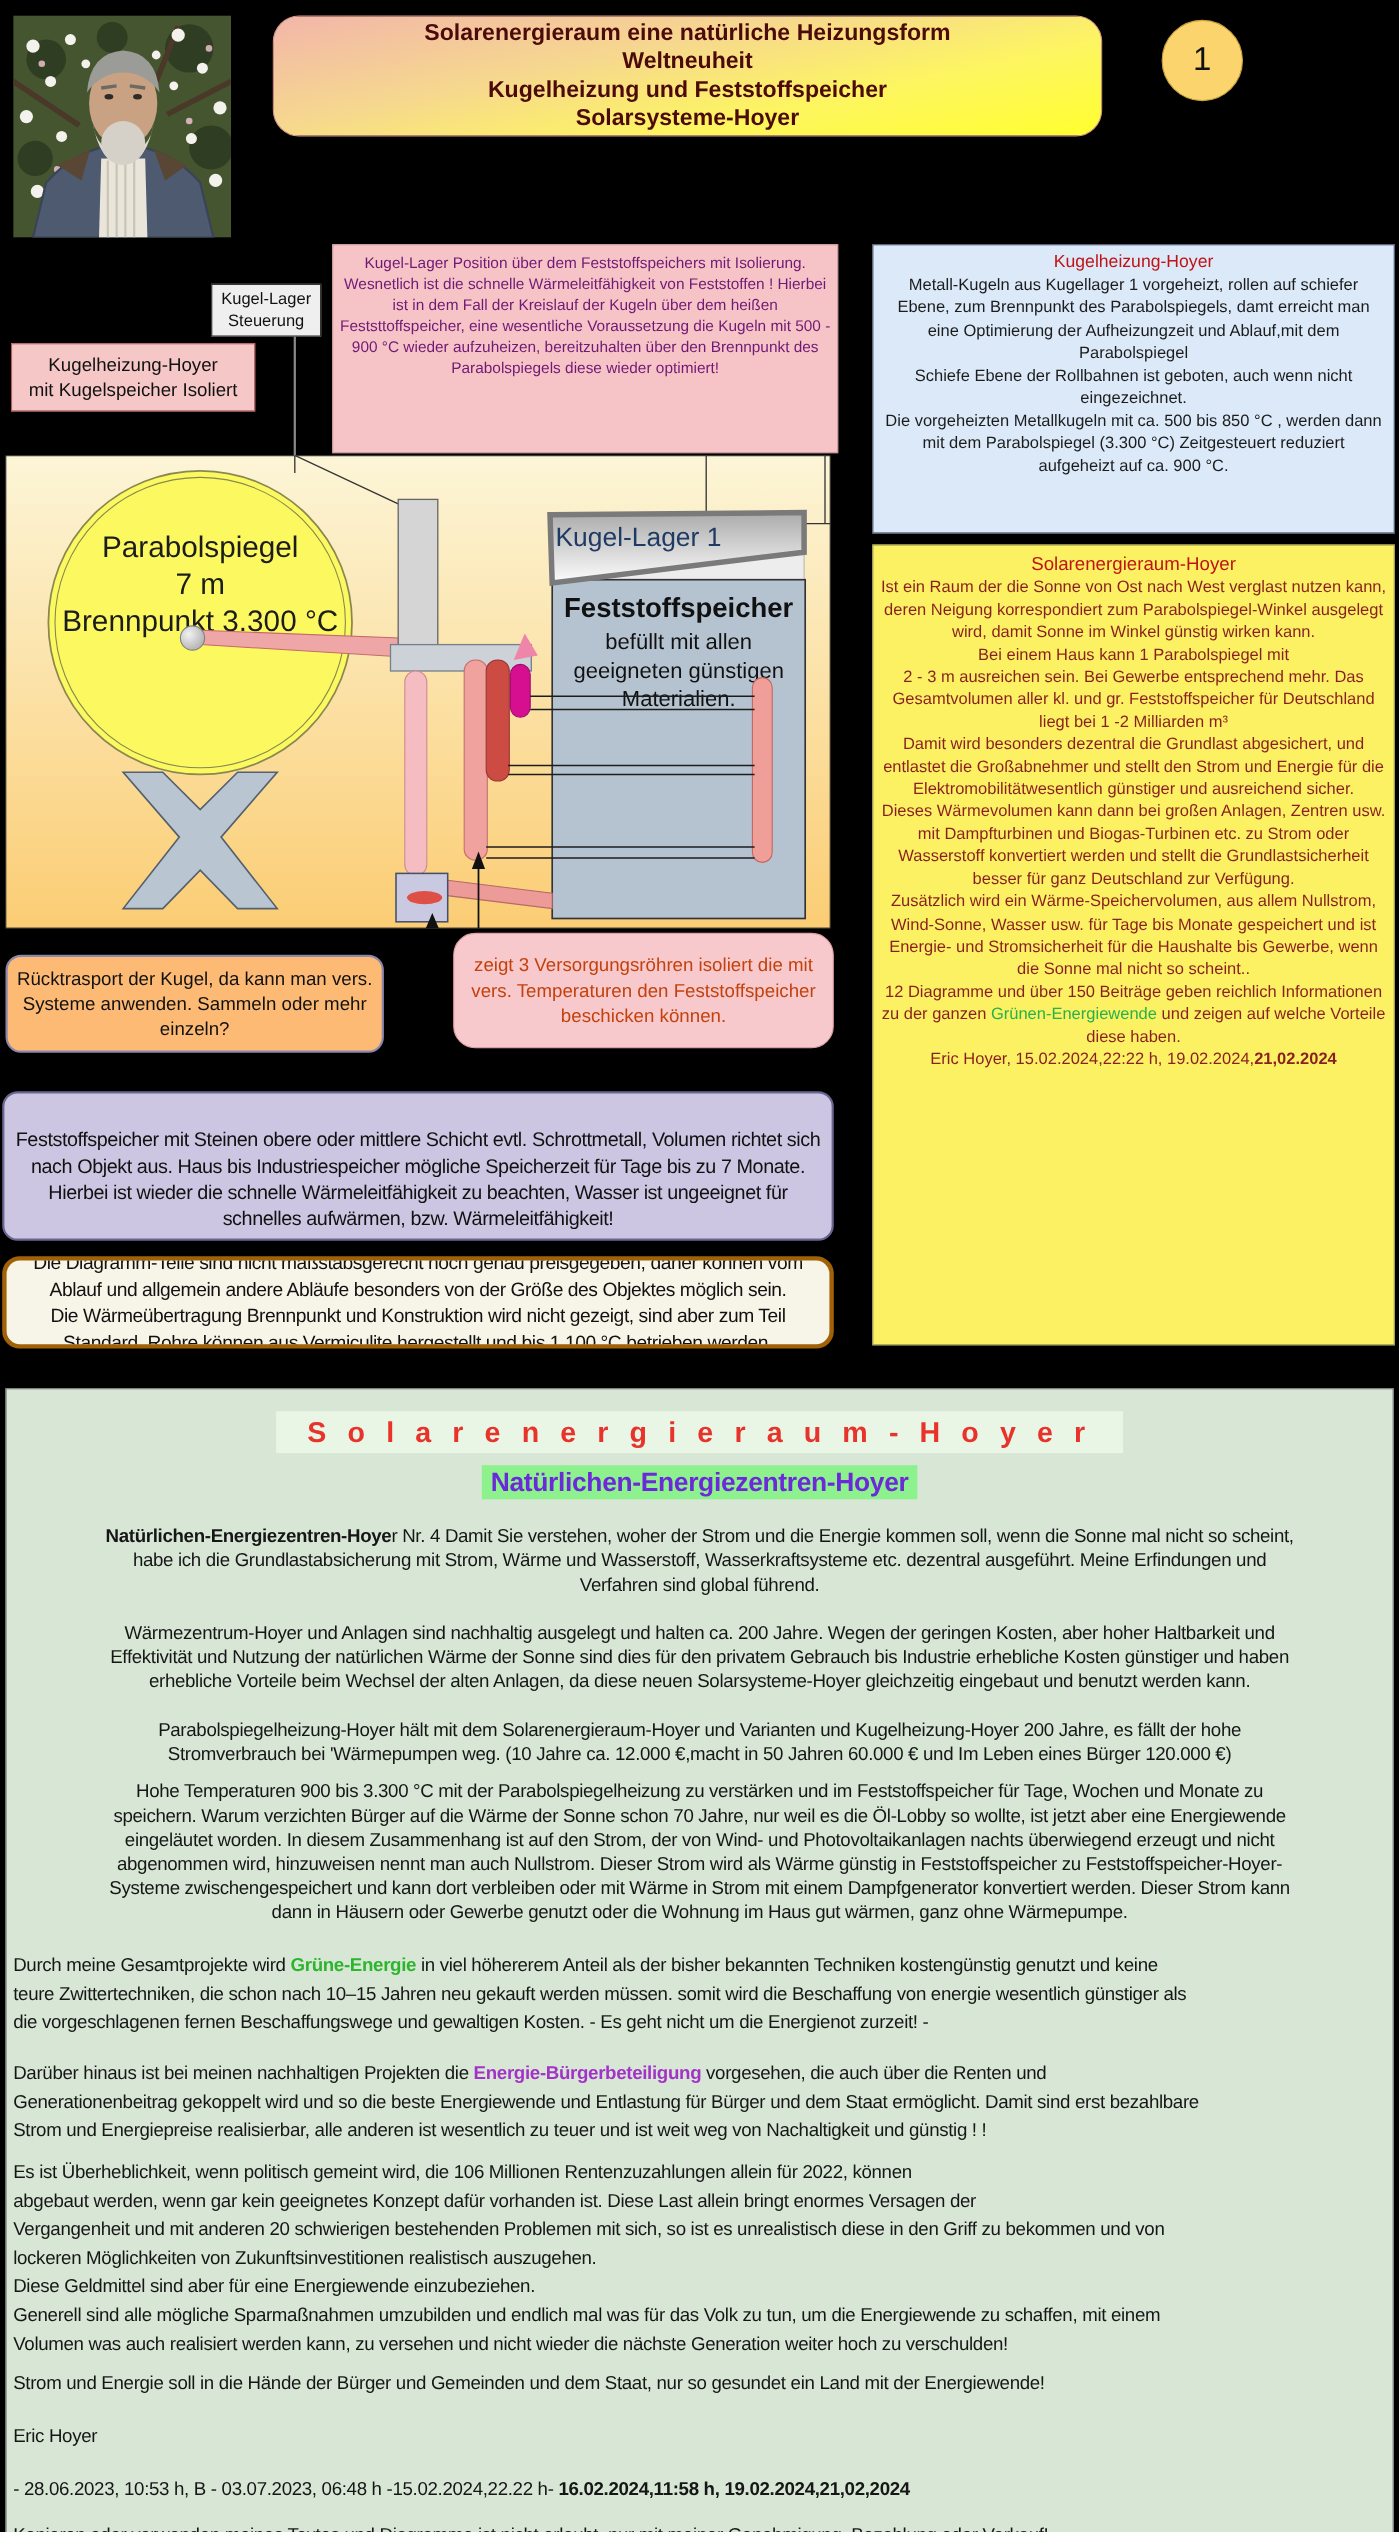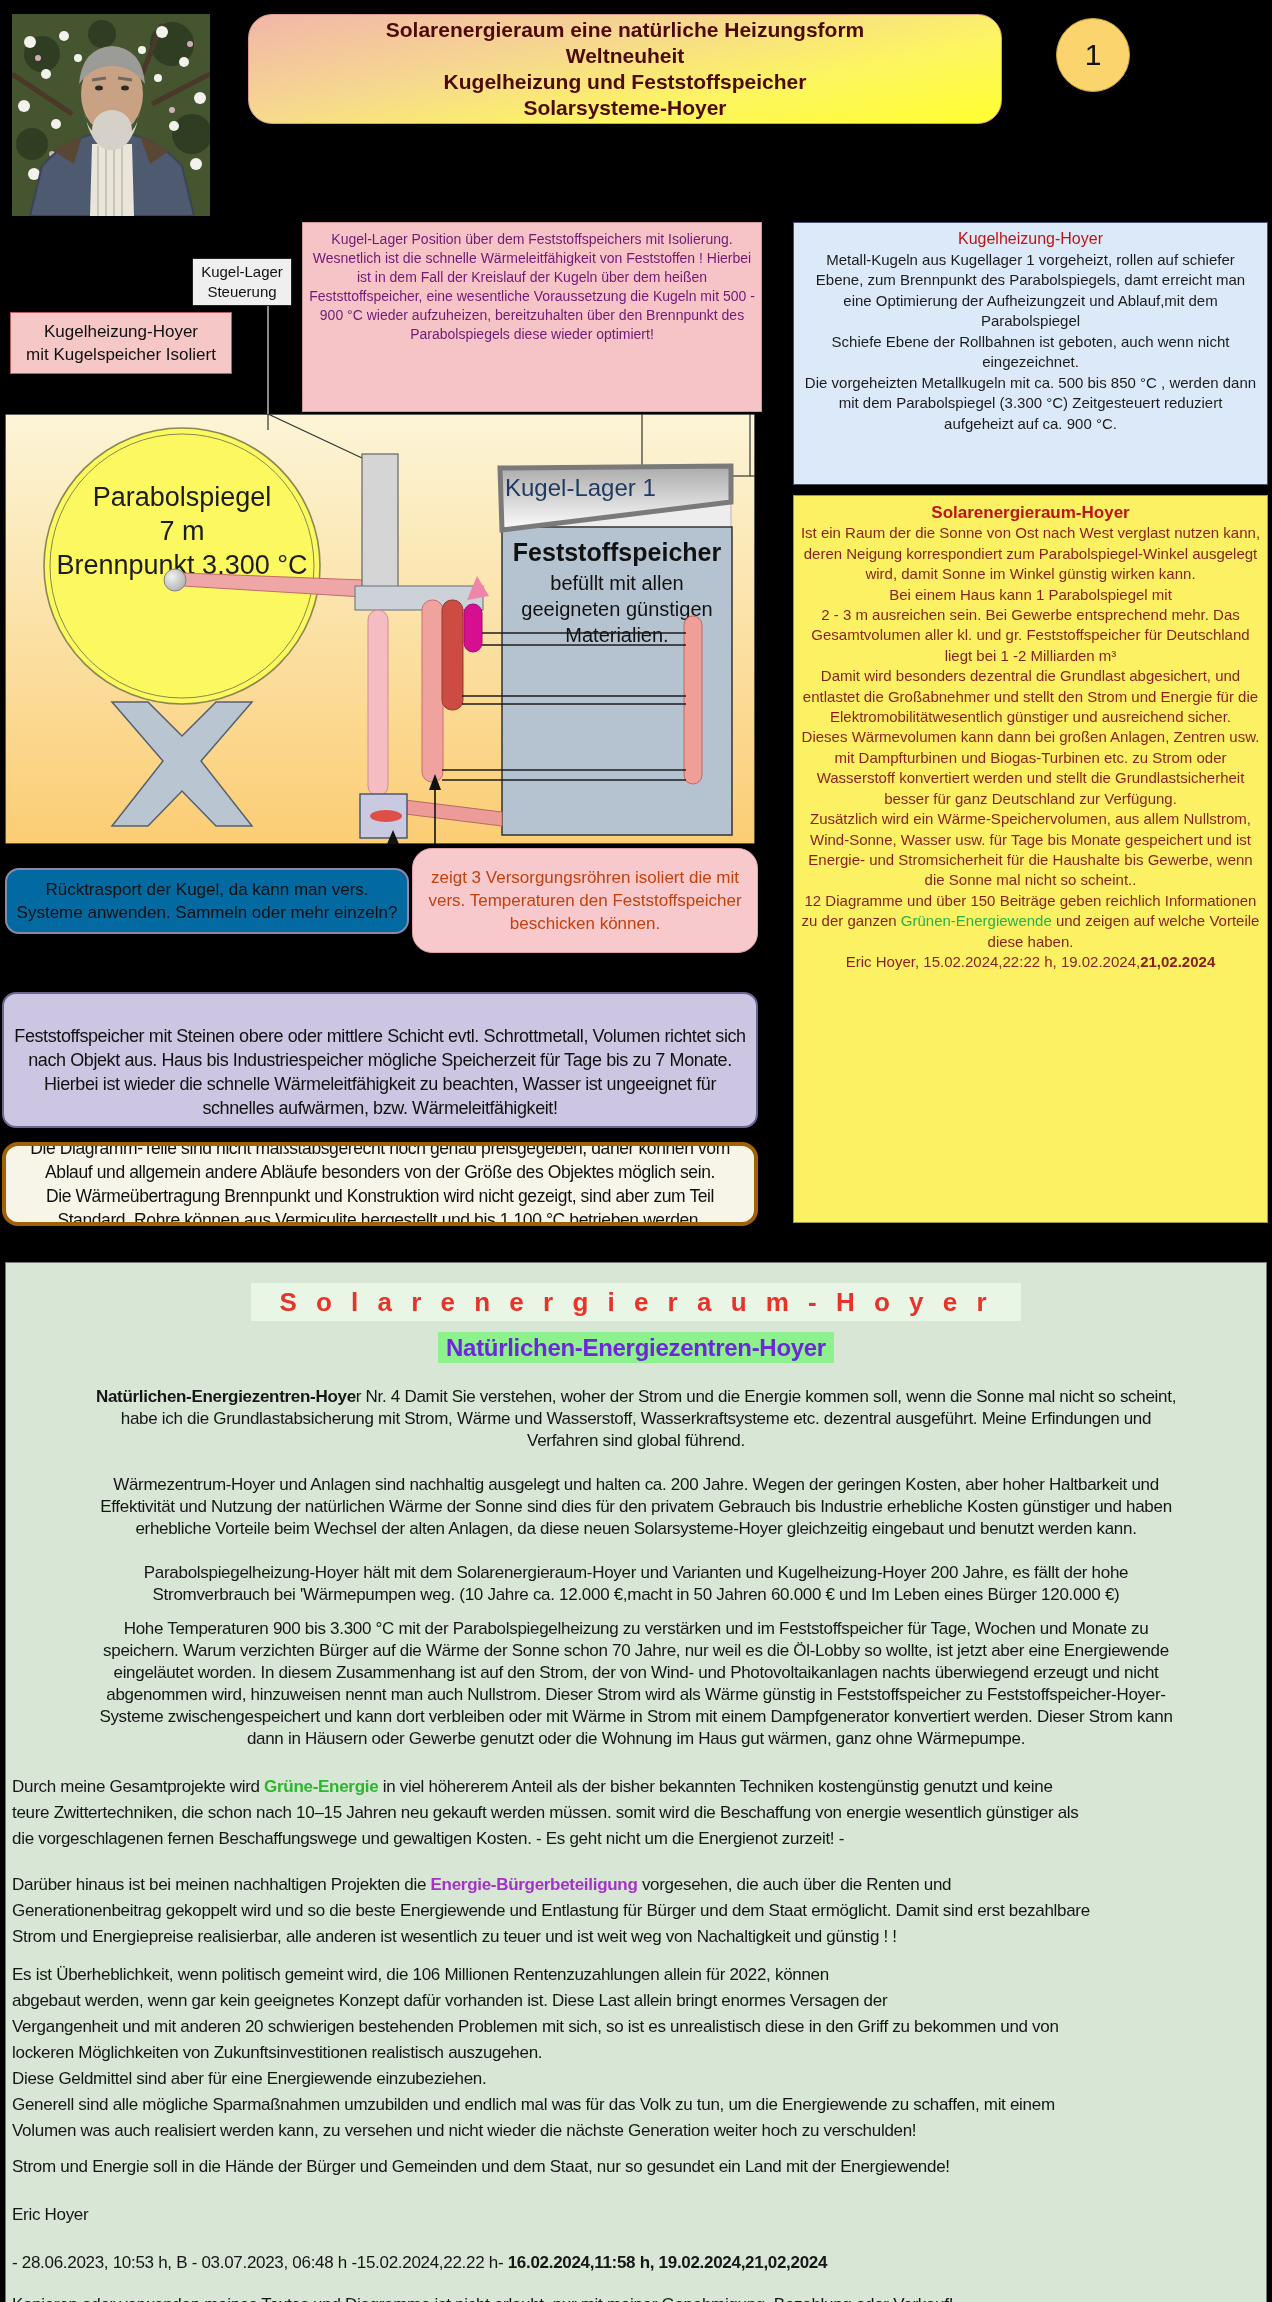--- a/index.html
+++ b/index.html
@@ -23,31 +23,31 @@
     font-size:15px;line-height:20px;text-align:center;color:#111;padding:3px 0;}
   .isoliert{left:10px;top:312px;width:222px;background:#f6c7c7;border:1px solid #b85c5c;
     font-size:17px;line-height:23px;text-align:center;color:#111;padding:7px 2px;}
   .pos-box{left:302px;top:222px;width:460px;height:190px;background:#f6c3c7;border:1px solid #cc9a9a;
     font-size:14px;line-height:19px;text-align:center;color:#701a75;padding:7px 6px;overflow:hidden;}
   .blue-box{left:793px;top:222px;width:475px;height:263px;background:#dbe9f9;border:1px solid #44506a;
     font-size:15px;line-height:20.5px;text-align:center;color:#1c1c1c;padding:6px 8px;overflow:hidden;}
   .blue-box .box-title{color:#c01414;font-size:16px;}
   .yellow-box{left:793px;top:495px;width:475px;height:728px;background:#fbf163;border:1px solid #9a9a5a;
     font-size:15px;line-height:20.4px;text-align:center;color:#8a1f1f;padding:7px 6px;overflow:hidden;}
-  .yellow-box .box-title{color:#c01414;font-weight:bold;font-size:17px;}
+  .yellow-box .box-title{color:#c01414;font-weight:normal;font-size:17px;}
   .green-word{color:#28b14a;}
   .green-word-b{color:#2db52d;font-weight:bold;}
   .purple-word{color:#a333c8;font-weight:bold;}
 
   
   .diagram{left:5px;top:414px;width:750px;height:430px;}
   .guide-line{left:267px;top:306px;width:2px;height:110px;background:#8a8a8a;}
 
   
-  .rueck-box{left:5px;top:868px;width:404px;border-radius:14px;background:#0369a1;border:2px solid #8d87ad;
+  .rueck-box{left:5px;top:868px;width:344px;border-radius:14px;background:#fdba74;border:2px solid #8d87ad;
     font-size:17px;line-height:23px;text-align:center;color:#111;padding:8px 6px;}
   .versorg-box{left:412px;top:848px;width:346px;border-radius:20px;background:#f8c9cc;border:1px solid #e0a0a5;
     font-size:17px;line-height:23px;text-align:center;color:#c2410c;padding:17px 12px;}
   .feststoff-box{left:2px;top:992px;width:756px;height:136px;border-radius:14px;background:#ccc6e2;
     border:2px solid #6a6590;font-size:18px;line-height:24px;letter-spacing:-0.4px;text-align:center;
     color:#111;padding:6px 8px;display:flex;align-items:flex-end;justify-content:center;overflow:hidden;}
   .note-box{left:2px;top:1142px;width:756px;height:84px;border-radius:16px;background:#f7f4e8;
     border:4px solid #a16207;font-size:17.5px;line-height:24px;letter-spacing:-0.4px;text-align:center;
     color:#111;padding:6px 8px;display:flex;align-items:center;justify-content:center;overflow:hidden;}
 

